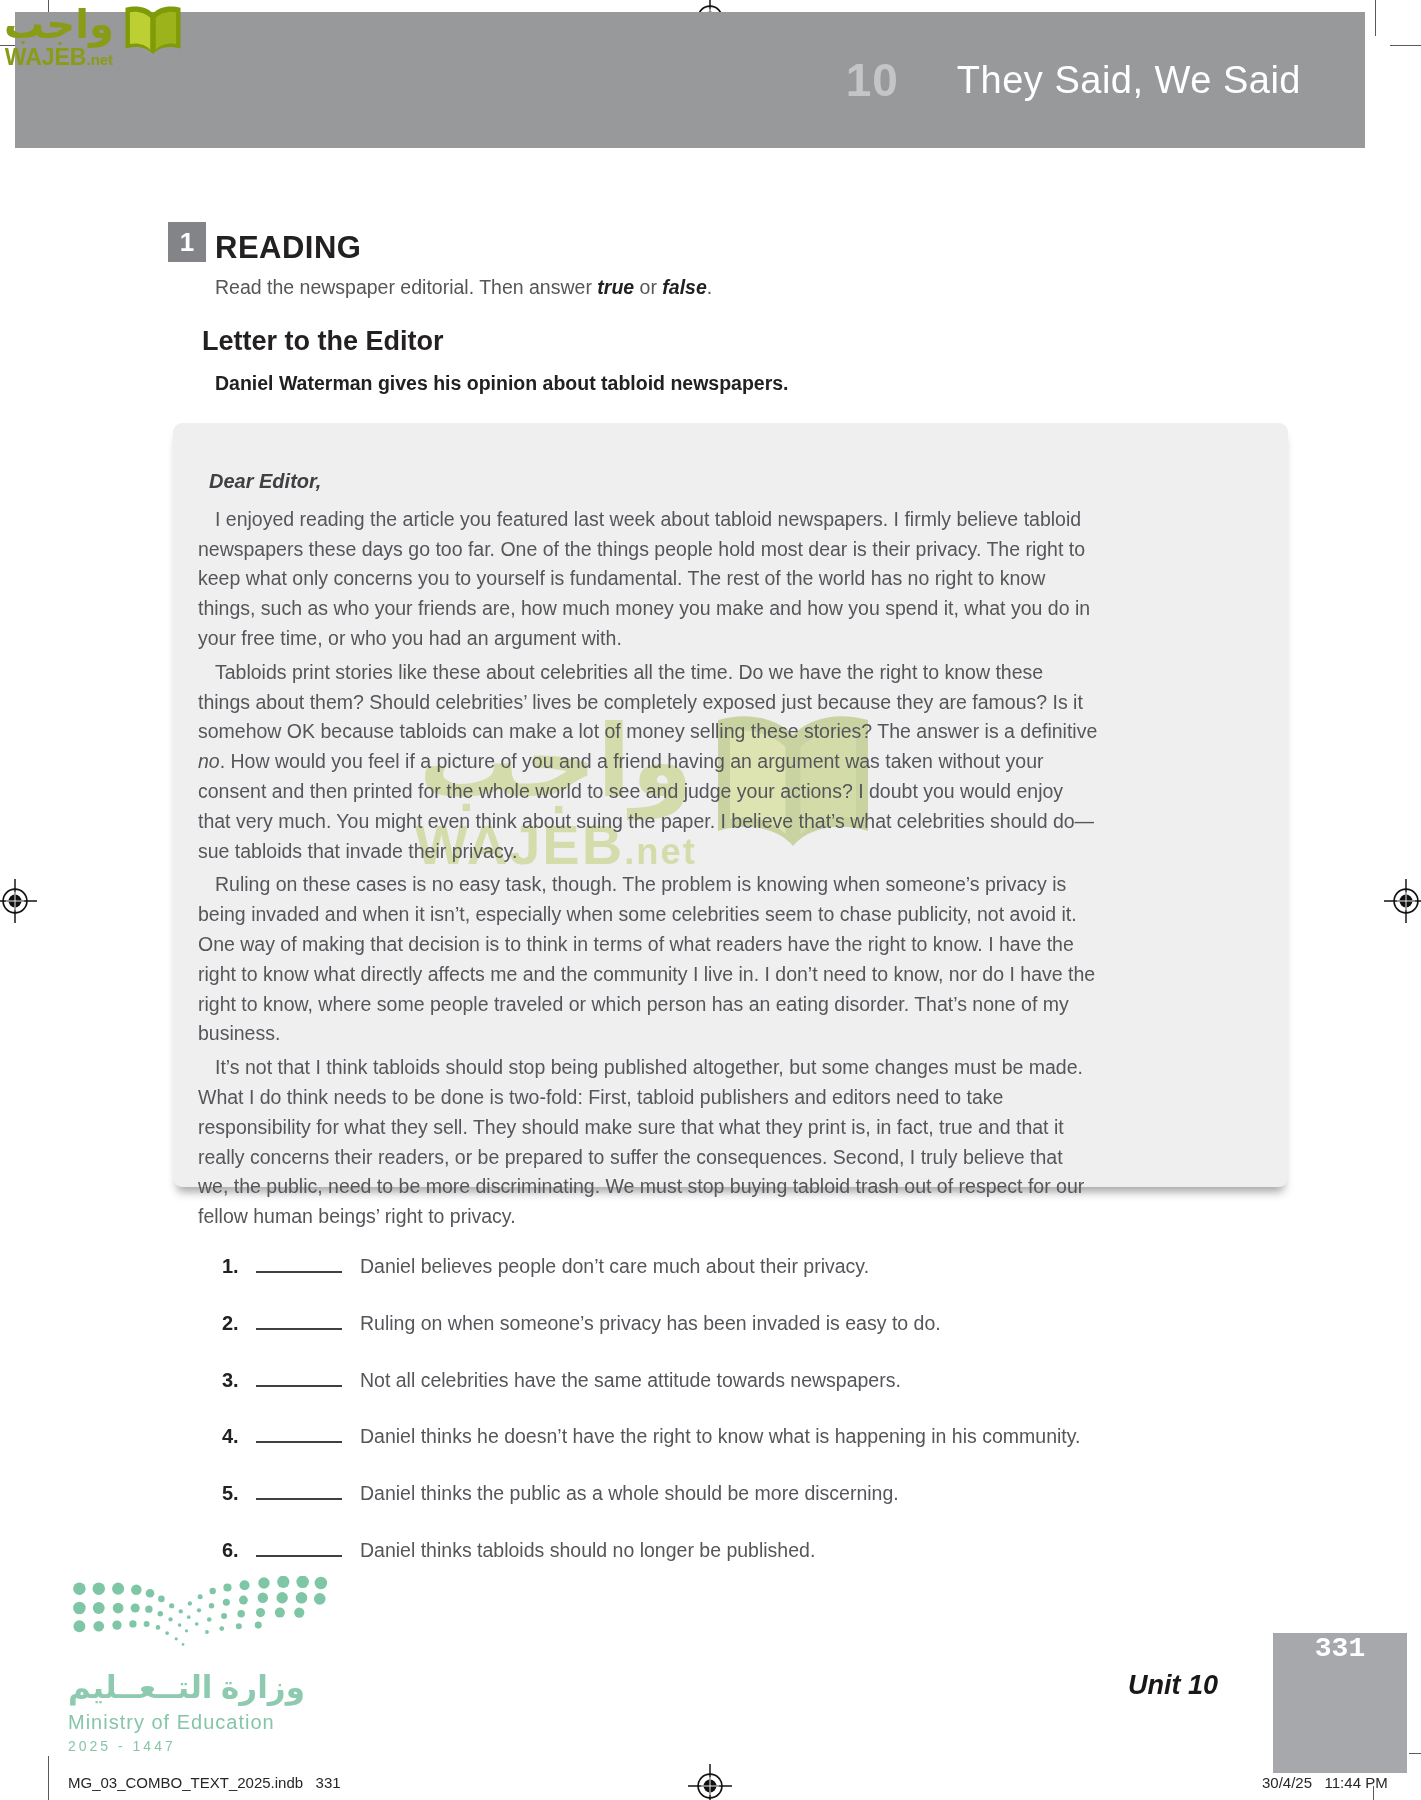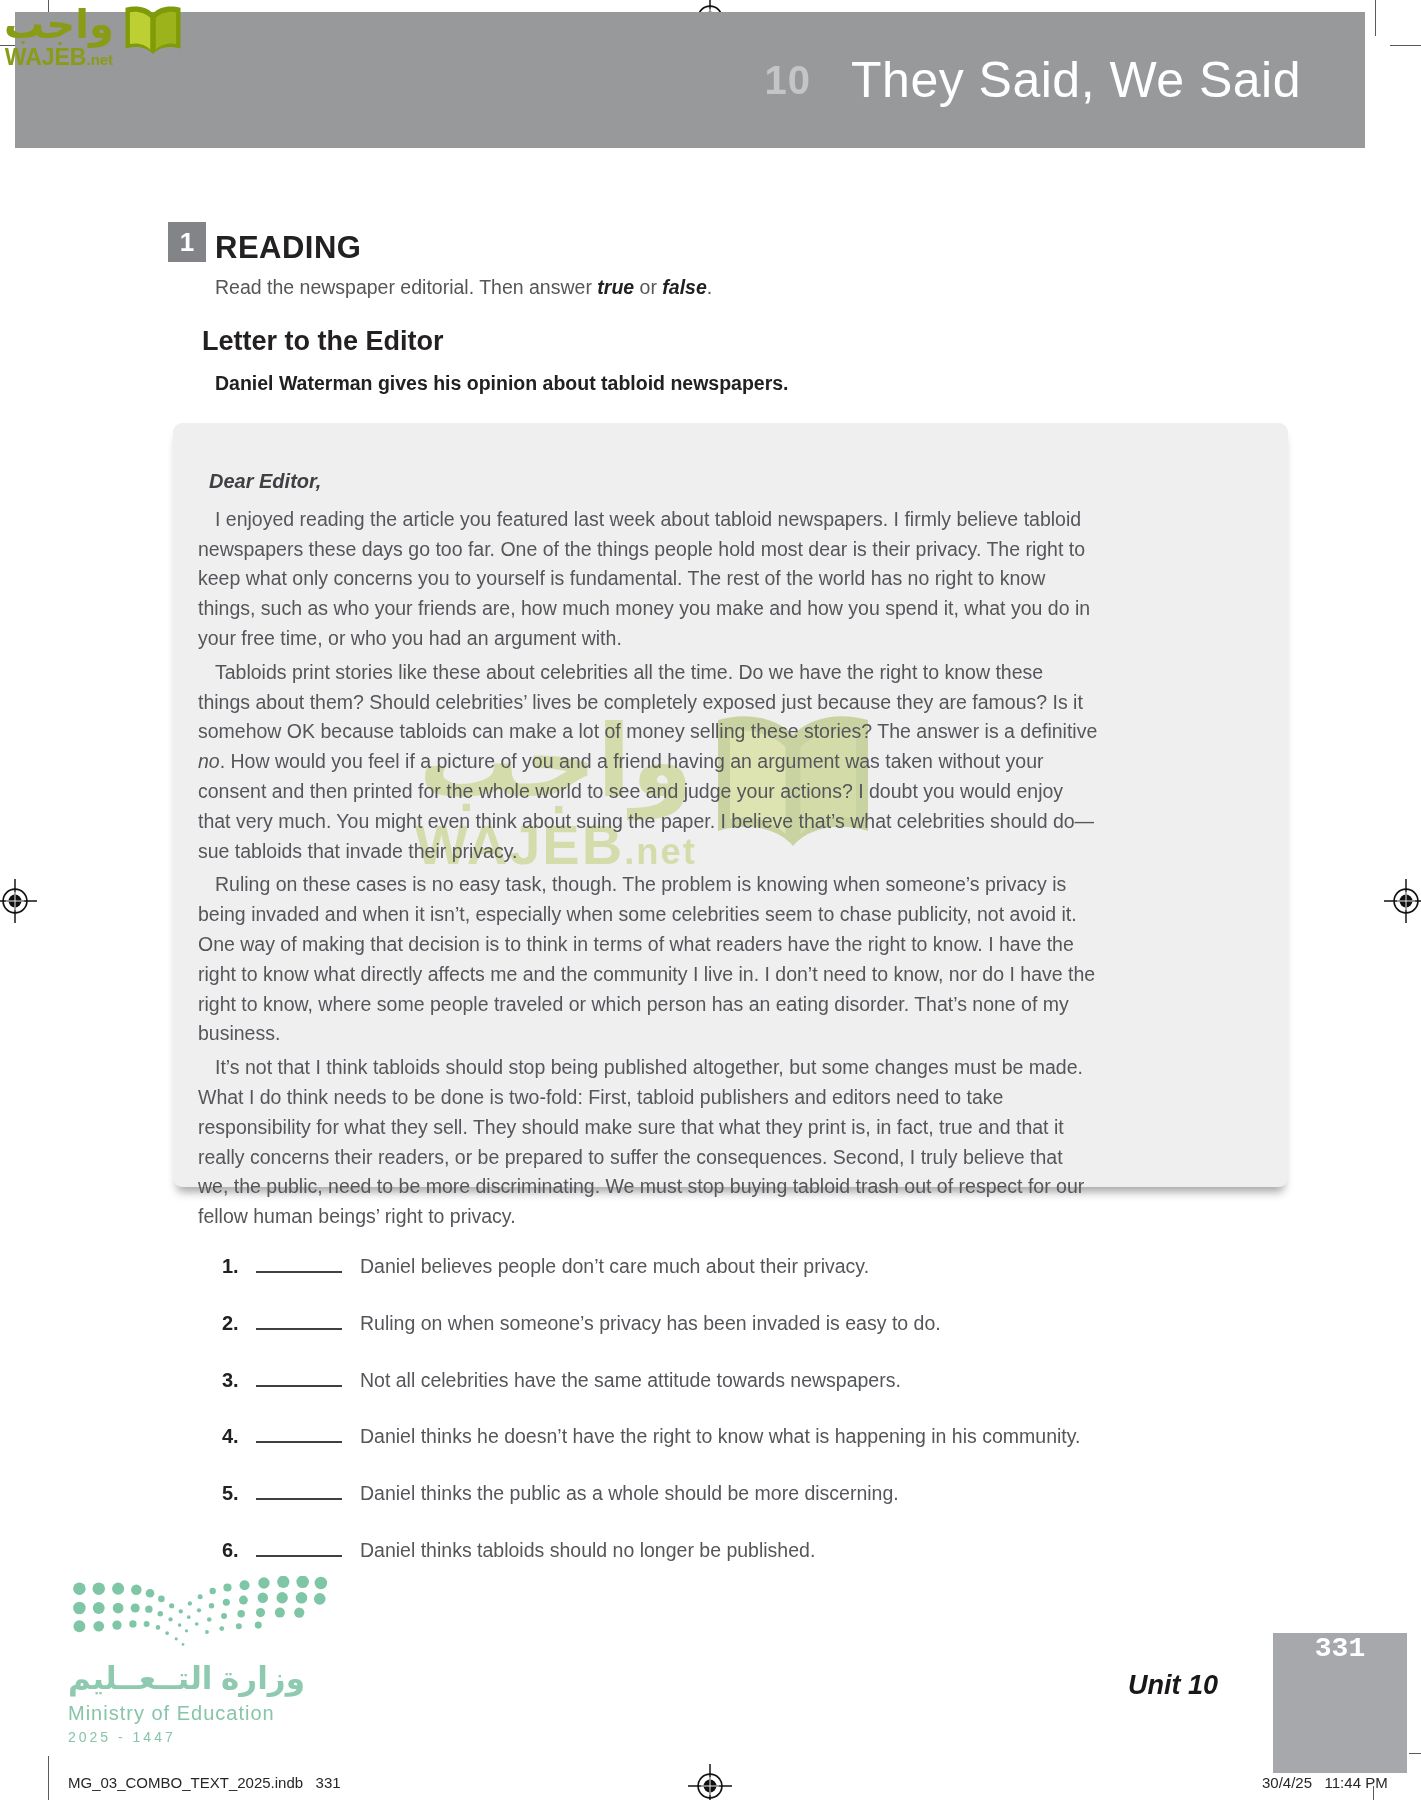--- a/index.html
+++ b/index.html
@@ -14,24 +14,24 @@
   .cropline { position:absolute; background:#5a5a5a; }
   .regmark { position:absolute; }
 
   
   .banner {
     position:absolute; left:15px; top:12px; width:1350px; height:136px;
     background:#98999b; display:flex; align-items:center; justify-content:flex-end;
     padding-right:64px;
   }
   .banner .unit-num {
-    font-size:40px; font-weight:bold; color:#c3c5c7; margin-right:40px; letter-spacing:1px;
+    font-size:46px; font-weight:bold; color:#c3c5c7; margin-right:58px; letter-spacing:1px;
   }
   .banner .unit-title {
-    font-size:50px; color:#ffffff; letter-spacing:0.5px;
+    font-size:38px; color:#ffffff; letter-spacing:0.5px;
   }
 
   
   .wajeb { position:absolute; display:flex; align-items:flex-start; z-index:6; }
   .wajeb-top { left:4px; top:4px; }
   .wajeb .txt { display:flex; flex-direction:column; align-items:center; margin-right:6px; }
   .wajeb .ar { font-weight:bold; color:#8a9c15; line-height:1; }
   .wajeb-top .ar { font-size:40px; }
   .wajeb .en { font-weight:bold; color:#8a9c15; line-height:1; margin-top:2px; }
   .wajeb-top .en { font-size:23px; }
@@ -90,21 +90,21 @@
   .question { position:absolute; left:222px; display:flex; align-items:baseline; }
   .q-num { font-weight:bold; font-size:20px; color:#232021; width:30px; flex:0 0 30px; }
   .q-blank {
     display:inline-block; width:86px; height:2px; background:#3f4042;
     align-self:flex-end; margin:0 18px 5px 4px; flex:0 0 86px;
   }
   .q-text { font-size:19.5px; color:#55565a; white-space:nowrap; }
 
   
   .ministry { position:absolute; left:68px; top:1576px; }
-  .ministry .ar { font-size:31px; font-weight:bold; color:#8ecaaf; }
+  .ministry .ar { font-size:31px; font-weight:bold; color:#8ecaaf; margin-top:9px; }
   .ministry .en { font-size:20px; color:#85c5a8; margin-top:5px; letter-spacing:1px; }
   .ministry .yr { font-size:14px; color:#85c5a8; margin-top:4px; letter-spacing:3px; }
 
   
   .unit-label {
     position:absolute; left:1128px; top:1670px;
     font-size:27px; font-weight:bold; color:#1a1718;font-style:italic;
   }
   .page-tab {
     position:absolute; left:1273px; top:1633px; width:134px; height:140px;

